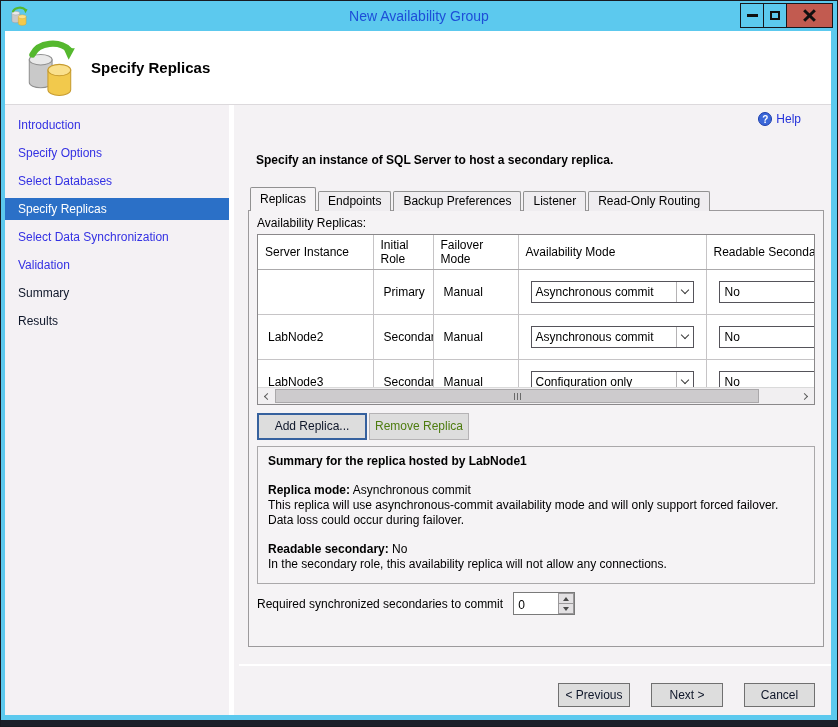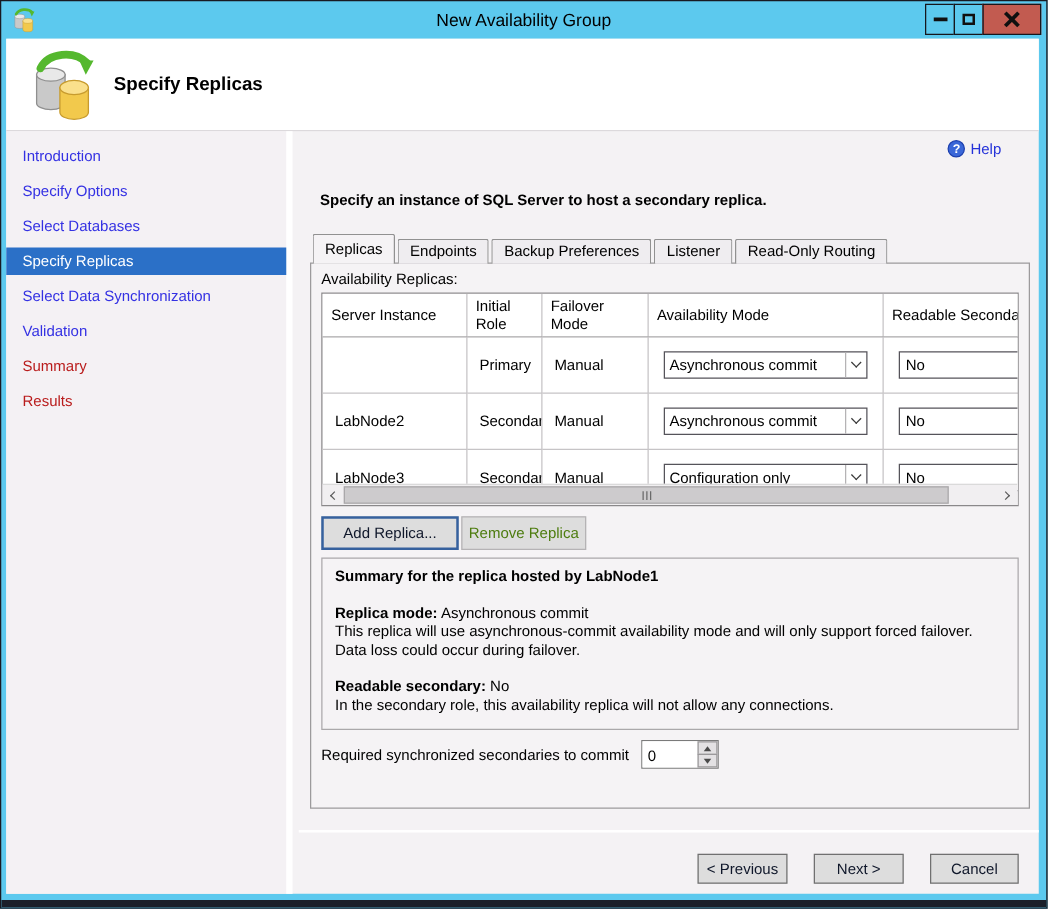--- a/index.html
+++ b/index.html
@@ -4,21 +4,21 @@
 <style>
   html,body{margin:0;padding:0;background:#2b2b33;font-family:"Liberation Sans","DejaVu Sans",sans-serif;}
   *{box-sizing:border-box;}
   .window{position:relative;width:838px;height:727px;background:#5CC9EE;border:1px solid #181a22;overflow:hidden;}
   .dark-strip{position:absolute;left:0;right:0;bottom:0;height:6px;background:#1b1f29;}
 
   
   .titlebar{position:absolute;top:0;left:0;right:0;height:30px;}
   .title-icon{position:absolute;left:8px;top:5px;width:20px;height:20px;}
   .title-text{position:absolute;left:0;right:0;top:0;height:30px;line-height:30px;text-align:center;
-              font-size:14px;color:#000000;}
+              font-size:14px;color:#1d4ed8;}
   .win-controls{position:absolute;right:4px;top:2px;display:flex;}
   .wbtn{height:25px;border:1px solid #16161c;display:flex;align-items:center;justify-content:center;margin-left:-1px;}
   .wbtn.min,.wbtn.max{width:24px;background:#5CC9EE;}
   .wbtn.close{width:47px;background:#C25B50;}
   .g-min{width:11px;height:3px;background:#101010;}
   .g-max{width:10px;height:9px;border:2px solid #101010;background:transparent;}
   .g-close{position:relative;width:13px;height:13px;}
   .g-close:before,.g-close:after{content:"";position:absolute;left:-1px;top:5px;width:15px;height:3px;background:#101010;}
   .g-close:before{transform:rotate(45deg);}
   .g-close:after{transform:rotate(-45deg);}
@@ -27,21 +27,21 @@
   .dialog-body{position:absolute;left:4px;right:6px;top:30px;bottom:11px;background:#F4F2F4;}
 
   .header-band{position:absolute;top:0;left:0;right:0;height:74px;background:#ffffff;border-bottom:1px solid #dcd9dc;}
   .wizard-icon{position:absolute;left:18px;top:8px;width:54px;height:58px;}
   .page-title{position:absolute;left:86px;top:28px;font-size:15px;font-weight:bold;color:#000;}
 
   
   .sidebar{position:absolute;left:0;top:74px;bottom:0;width:229px;background:#F4F1F4;border-right:5px solid #ffffff;padding-top:6px;}
   .side-item{height:28px;display:flex;align-items:center;padding-left:13px;font-size:12px;}
   .side-item.link{color:#3431E3;cursor:pointer;}
-  .side-item.disabled{color:#b91c1c;}
+  .side-item.disabled{color:#0f172a;}
   .side-item.selected{background:#2B70C7;color:#ffffff;height:22px;margin:3px 0;}
 
   
   .main{position:absolute;left:234px;top:74px;right:0;bottom:0;}
   .help-link{position:absolute;top:7px;right:30px;display:flex;align-items:center;font-size:12px;color:#2432D9;cursor:pointer;}
   .help-ico{width:14px;height:14px;border-radius:50%;background:#3a67d8;border:1px solid #1c3fae;
             color:#fff;font-size:10px;font-weight:bold;line-height:13px;text-align:center;margin-right:4px;}
   .instruction{position:absolute;left:17px;top:48px;font-size:12px;font-weight:bold;color:#000;}
 
   .tabs{position:absolute;left:11px;top:82px;display:flex;align-items:flex-end;height:24px;z-index:3;}

